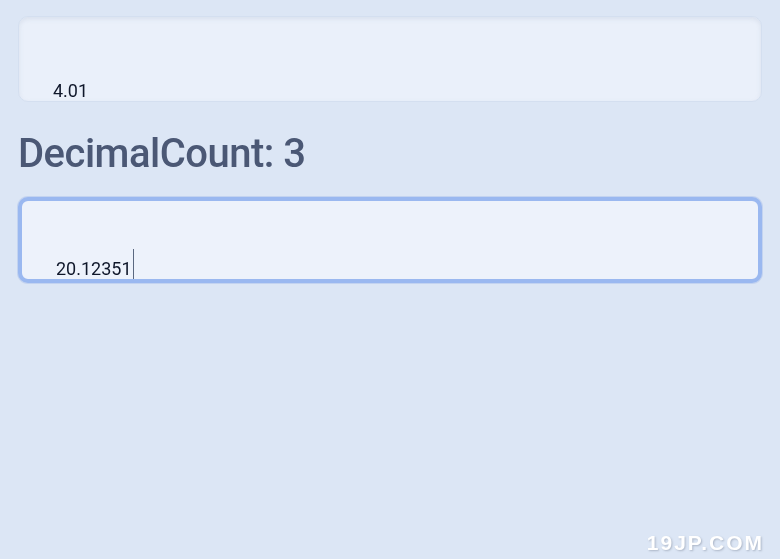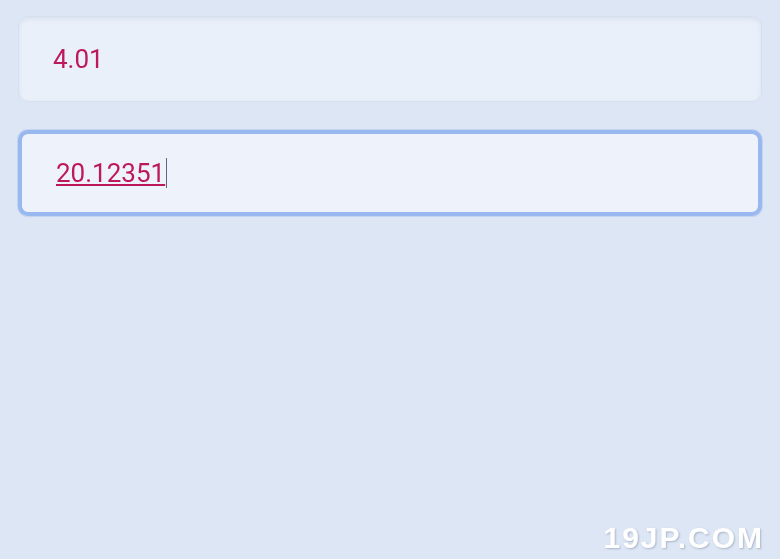--- a/index.html
+++ b/index.html
@@ -22,66 +22,66 @@
     .section {
       margin-bottom: 28px;
     }
     .field {
       width: 100%;
       height: 86px;
       background: #eaf0fa;
       border: 1px solid #d4dff0;
       border-radius: 10px;
       padding: 0 34px;
-      font-size: 26px;
-      color: #be185d;
+      font-size: 18px;
+      color: #0f172a;
       display: flex;
-      align-items: center;
+      align-items: flex-end;
       box-shadow: inset 0 2px 4px rgba(180, 190, 210, 0.3);
       margin-bottom: 18px;
       position: relative;
     }
     .field.focused {
       border: 4px solid #9ab8f0;
       background: #edf2fb;
       box-shadow: 0 0 0 1px rgba(140, 170, 230, 0.3);
-      text-decoration: underline;
     }
     .field-text {
       font-weight: 400;
     }
     .caret {
       display: inline-block;
       width: 1px;
       height: 30px;
       background: #5a6880;
       margin-left: 1px;
       vertical-align: middle;
     }
     .watermark {
       position: absolute;
       right: 16px;
       bottom: 4px;
       color: #ffffff;
-      font-size: 30px;
+      font-size: 21px;
       font-weight: 700;
       font-family: Arial, sans-serif;
       letter-spacing: 2px;
       text-shadow: 1px 1px 2px rgba(100, 110, 130, 0.4);
     }
   </style>
 </head>
 <body>
 
 <div class="section">
   <div class="field">
     <span class="field-text">4.01</span>
   </div>
 </div>
 
 <div class="section">
+  <div class="heading">DecimalCount: 3</div>
   <div class="field focused">
     <span class="field-text">20.12351</span>
       <span class="caret"></span>
   </div>
 </div>
 
 <div class="watermark">19JP.COM</div>
 
 </body></html>

